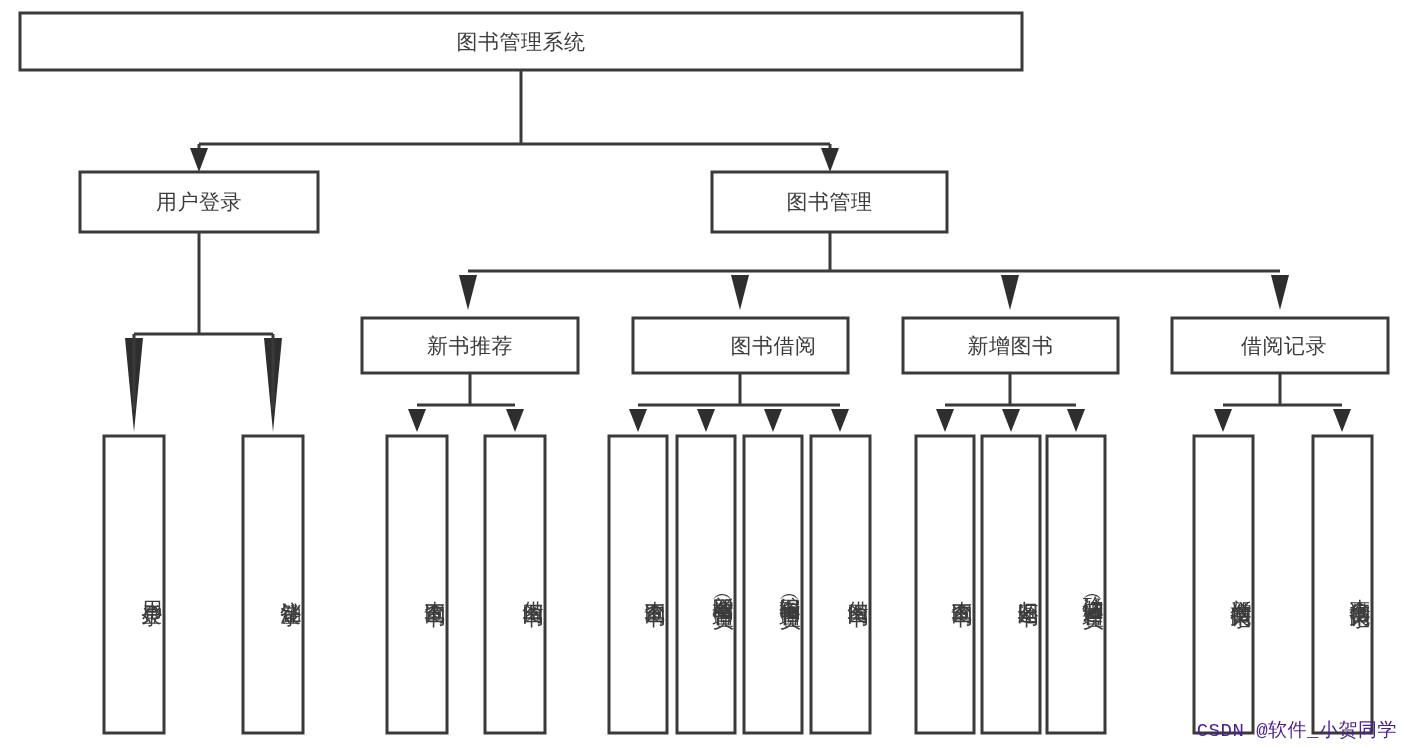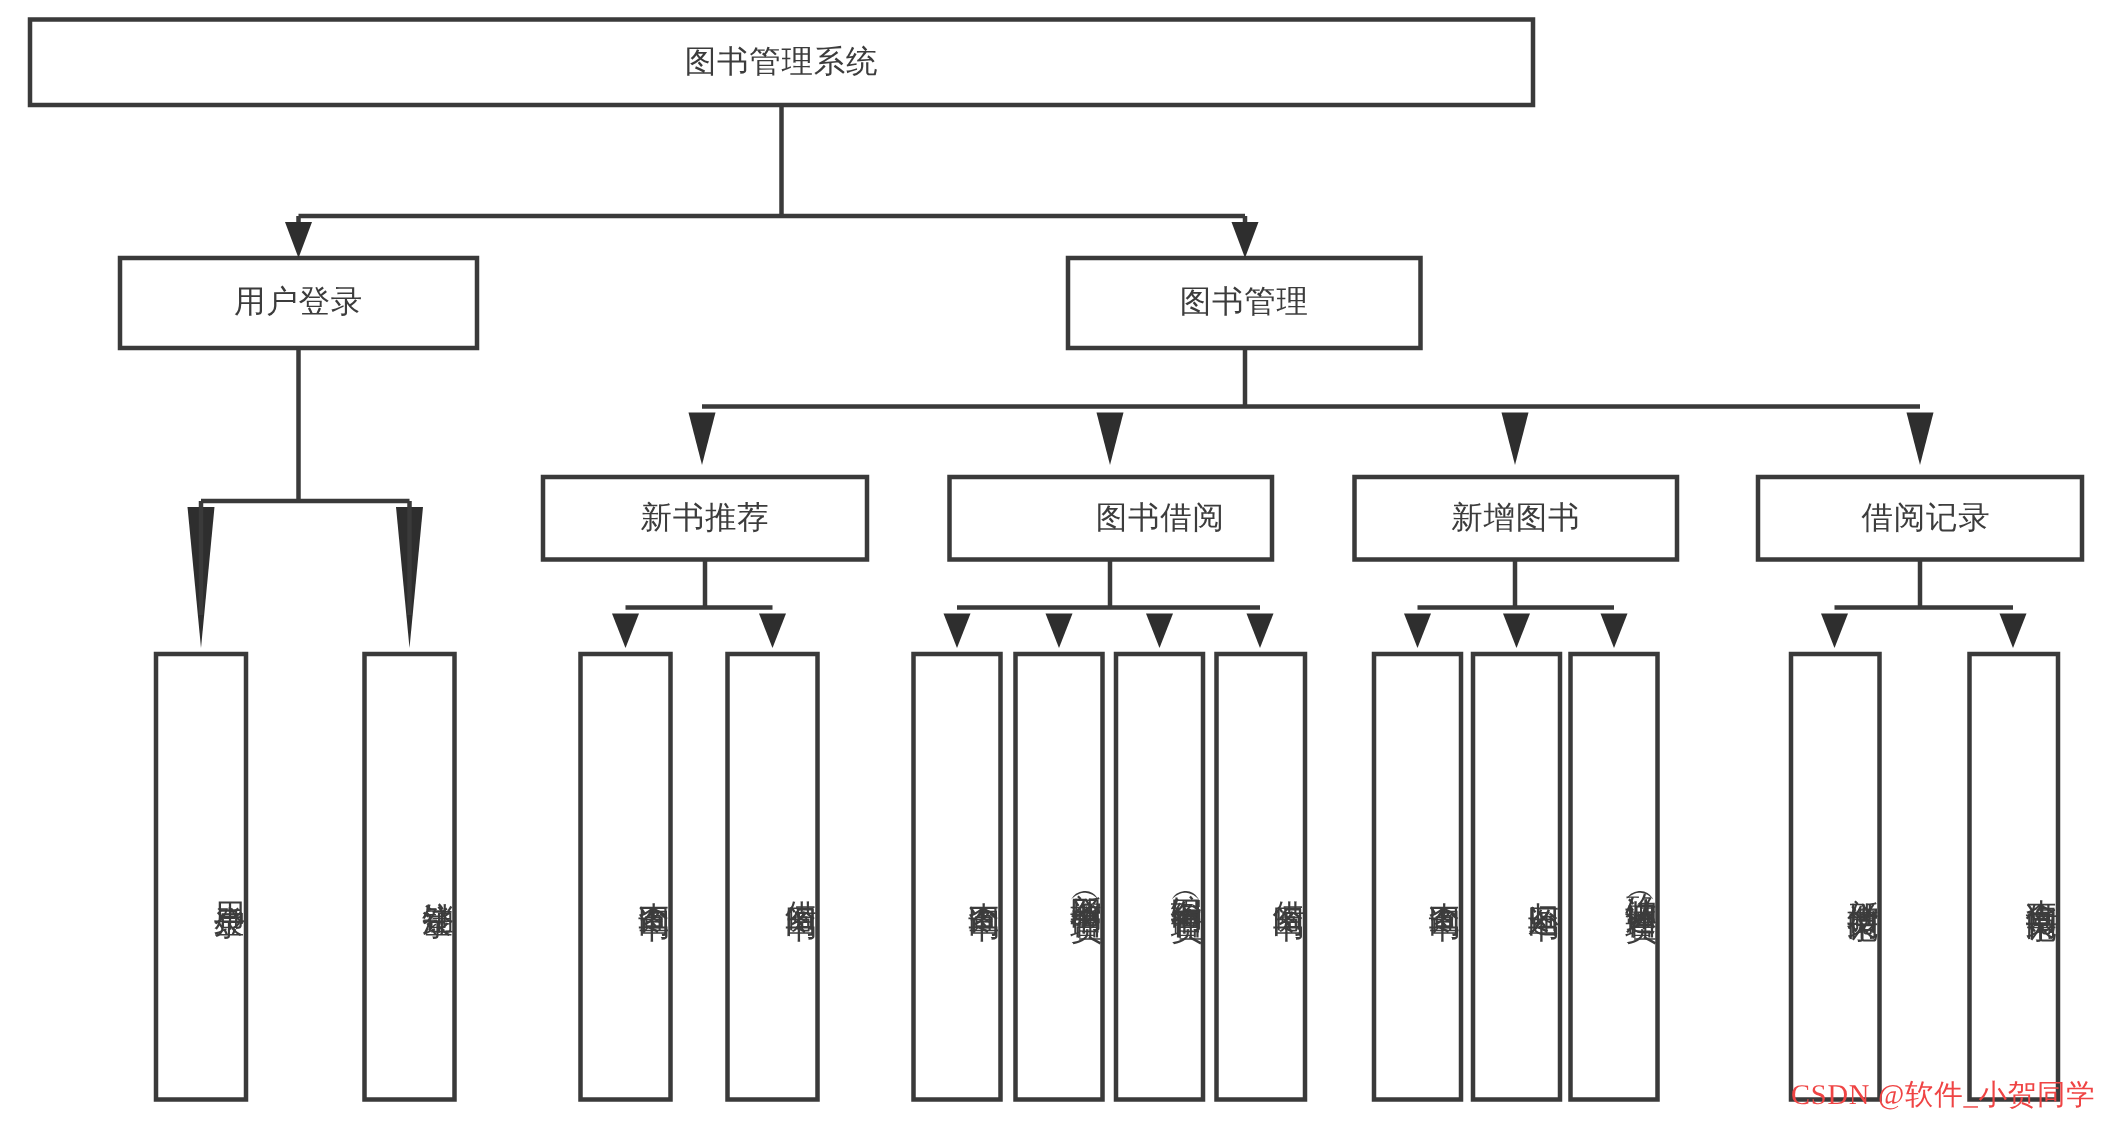--- a/index.html
+++ b/index.html
@@ -64,22 +64,22 @@
     align-items: flex-start;
     justify-content: center;
     padding-top: 6px;
     box-sizing: border-box;
   }
   #watermark {
     position: absolute;
     right: 8px;
     bottom: 4px;
     font-size: 19px;
-    color: #ef4444;
-    font-family: Liberation Serif, serif;
+    color: #4c1d95;
+    font-family: Liberation Mono, monospace;
     letter-spacing: 0.5px;
     user-select: none;
     pointer-events: none;
   }
 </style>
 </head>
 <body>
 
 <div id="diagram-root">
 

